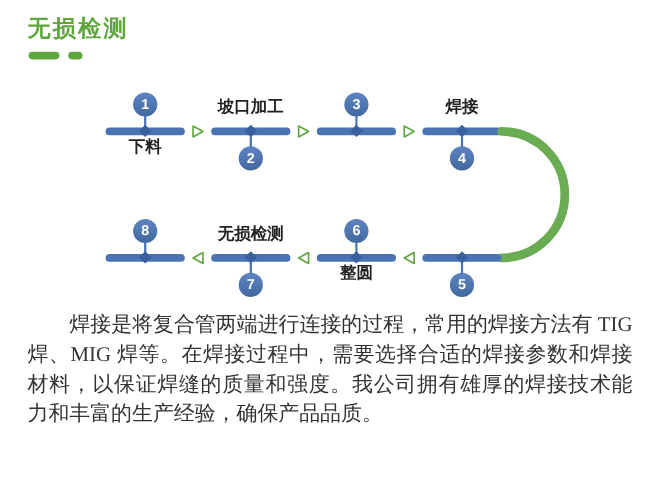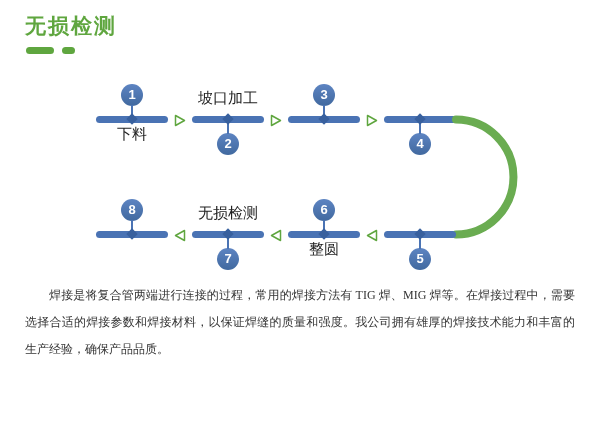--- a/index.html
+++ b/index.html
@@ -19,31 +19,31 @@
           background:linear-gradient(#5d84c2,#41699f);color:#fff;font-weight:bold;font-size:13px;
           line-height:22px;text-align:center;}
   .num-top .circle{top:0;}
   .num-bottom .circle{top:49px;}
   .stem{position:absolute;left:50%;margin-left:-1px;width:2px;background:#4a73b4;}
   .num-top .stem{top:21px;height:12px;}
   .num-bottom .stem{top:38px;height:12px;}
   .bar{position:absolute;top:32px;left:0;width:72px;height:7px;border-radius:4px;background:#4a73b4;}
   .diamond{position:absolute;top:31px;left:50%;margin-left:-4px;width:8px;height:8px;
            background:#38609e;transform:rotate(45deg);}
-  .label{position:absolute;left:-14px;width:100px;text-align:center;font-weight:normal;
+  .label{position:absolute;left:-14px;width:100px;text-align:center;font-weight:bold;
          font-size:15px;line-height:20px;color:#222;}
   .num-top .label{top:40px;}
   .num-bottom .label{top:4px;}
 
   .arrow{position:absolute;width:12px;height:13px;}
   .curve{position:absolute;left:448px;top:108px;}
 
   
   .body-text{position:absolute;left:25px;top:282px;width:550px;font-family:"Liberation Serif",serif;
-             font-size:12px;line-height:27px;color:#333;text-align:justify;}
+             font-size:19px;line-height:27px;color:#333;text-align:justify;}
   .body-text p{margin:0;text-indent:2em;}
 </style>
 </head>
 <body>
 
 <div class="page">
 
   <div class="page-title">无损检测</div>
   <div class="dash dash-1"></div>
   <div class="dash dash-2"></div>
@@ -66,20 +66,21 @@
     <div class="circle">3</div>
     <div class="stem"></div>
     <div class="bar"></div>
     <div class="diamond"></div>
   </div>
   <div class="step num-bottom" style="left:384px;top:84px">
     <div class="circle">4</div>
     <div class="stem"></div>
     <div class="bar"></div>
     <div class="diamond"></div>
+    <div class="label">焊接</div>
   </div>
 
   <span class="arrow" style="left:174px;top:113px">
     <svg width="12" height="13" viewBox="0 0 12 13">
         <path d="M1.5 1.5 L10.5 6.5 L1.5 11.5 Z" fill="#ffffff" stroke="#5fa63f" stroke-width="1.5" stroke-linejoin="round"></path>
       </svg>
   </span>
   <span class="arrow" style="left:270px;top:113px">
     <svg width="12" height="13" viewBox="0 0 12 13">
         <path d="M1.5 1.5 L10.5 6.5 L1.5 11.5 Z" fill="#ffffff" stroke="#5fa63f" stroke-width="1.5" stroke-linejoin="round"></path>

